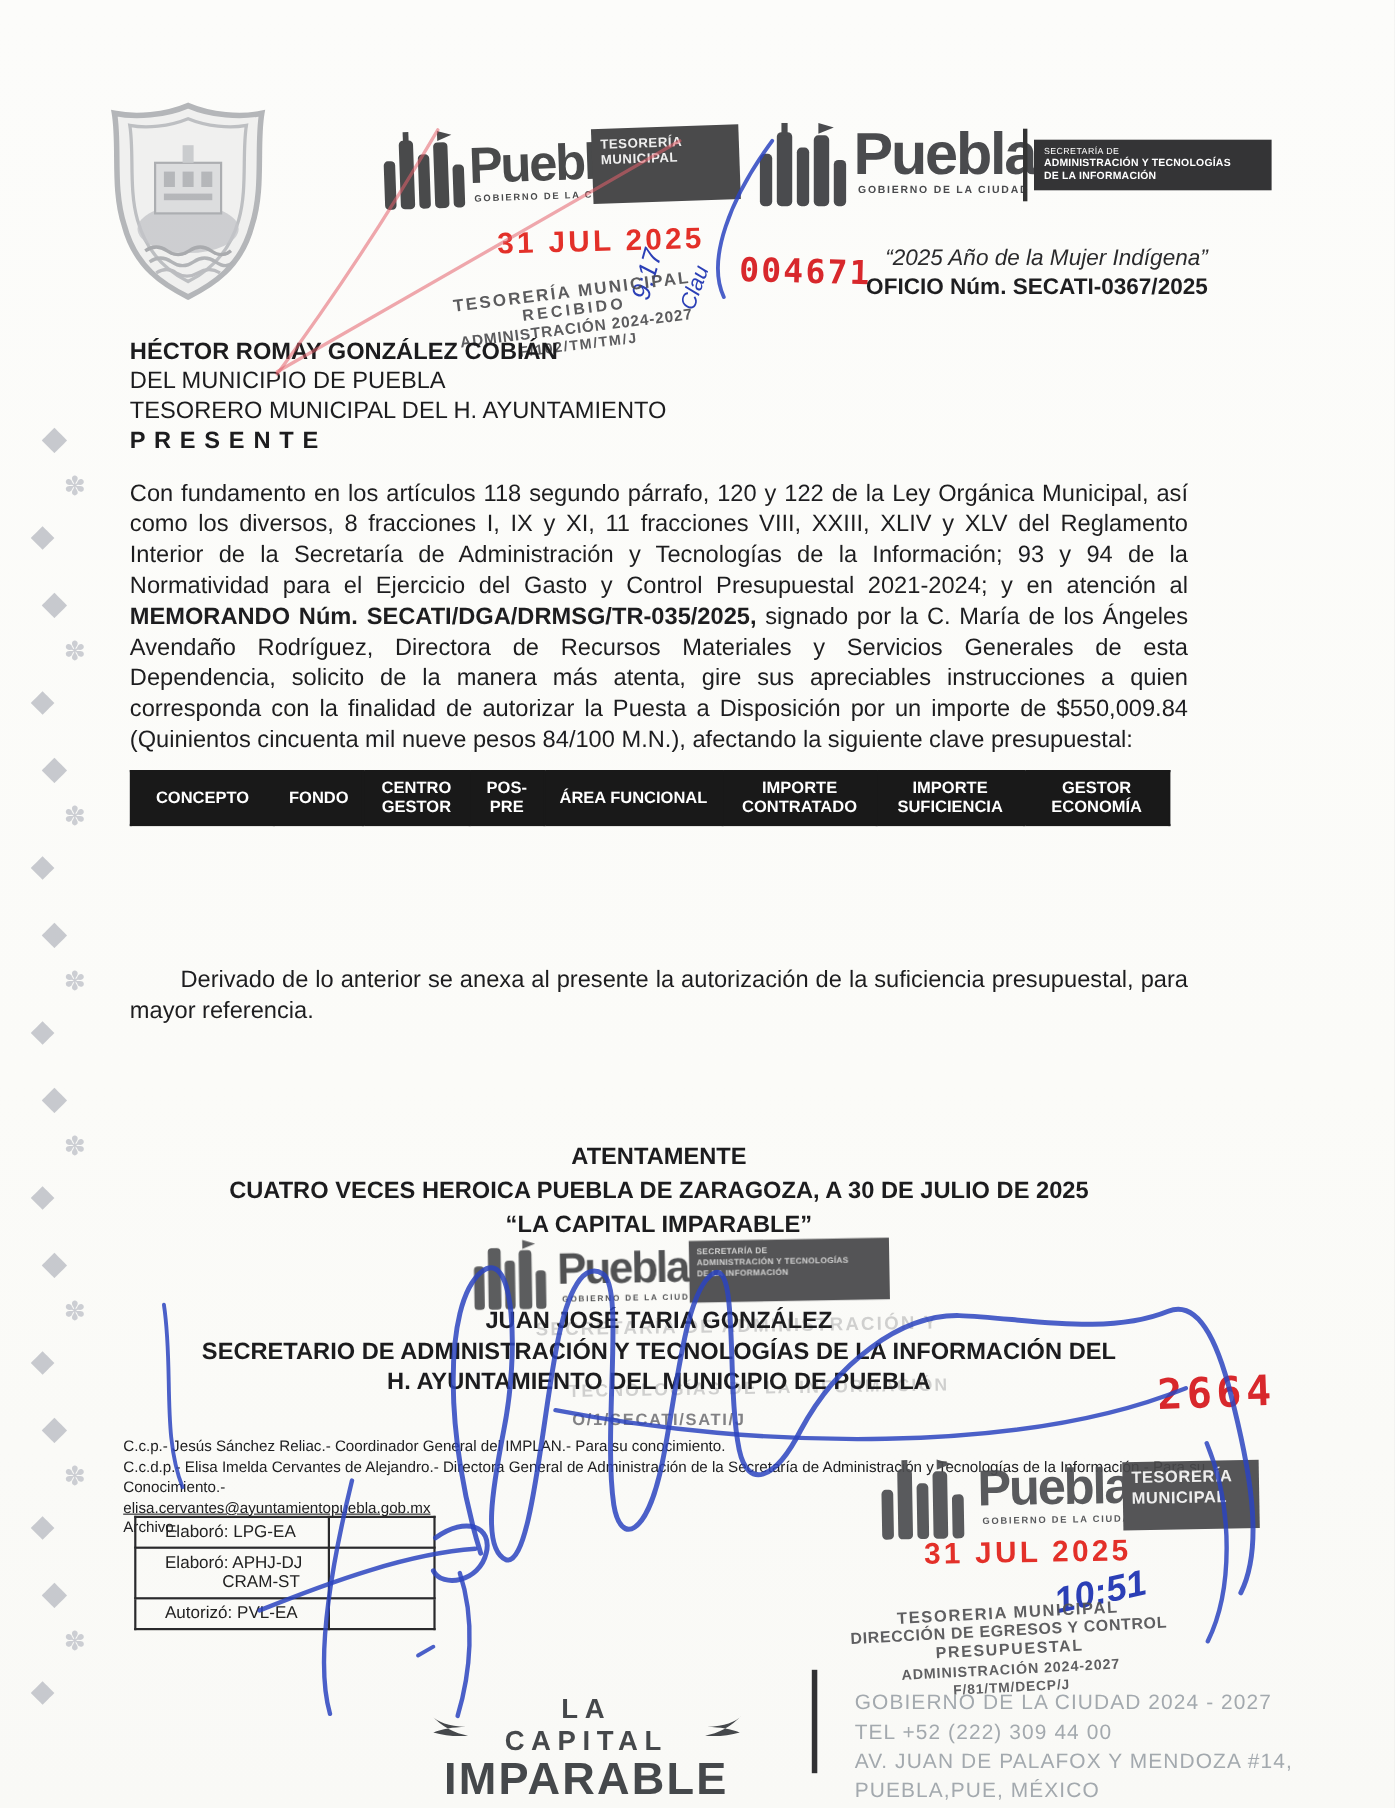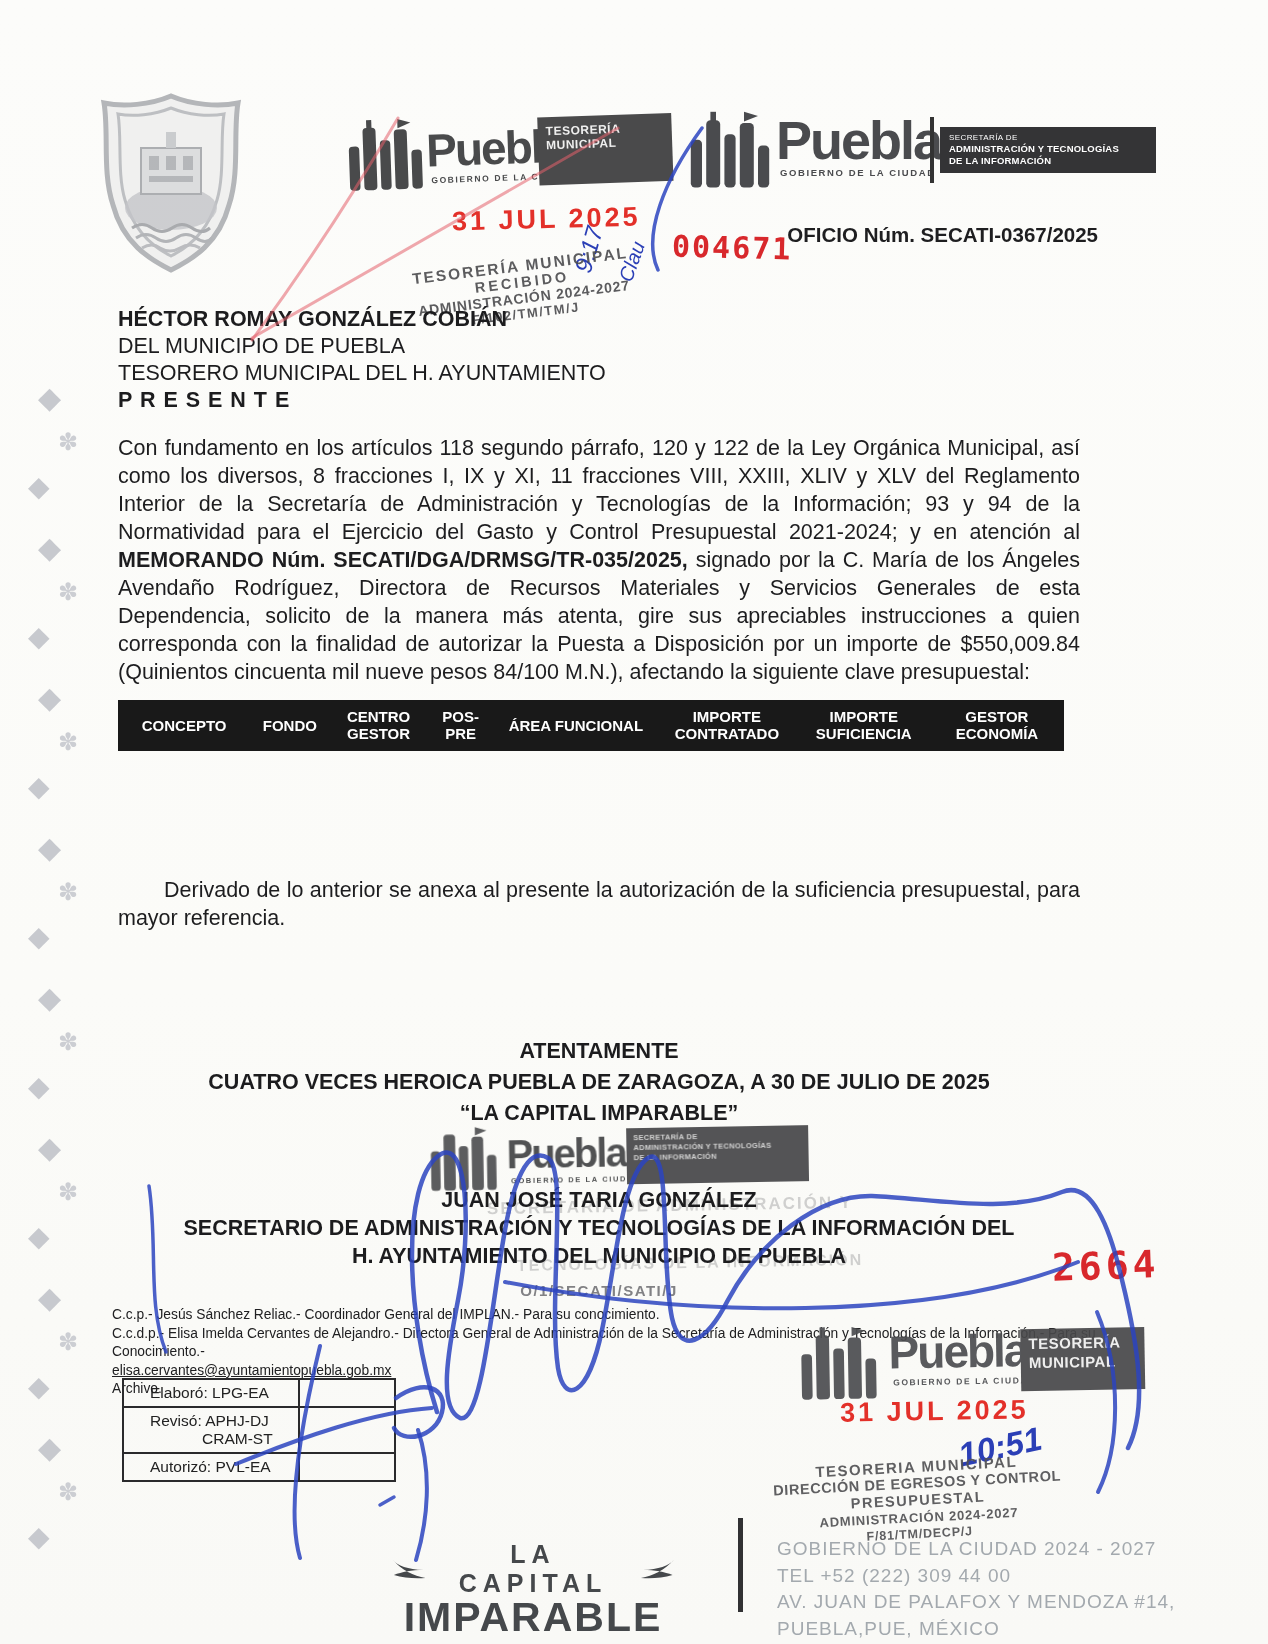--- a/index.html
+++ b/index.html
@@ -245,20 +245,21 @@
       <div class="l3">DE LA INFORMACIÓN</div>
     </div>
   </div>
 
   <div class="abs date-red date-top">31 JUL 2025</div>
   <div class="abs folio-red folio-top">004671</div>
   <div class="abs hand hand-917">9:17</div>
   <div class="abs hand hand-clau">Clau</div>
 
   <div class="abs motto-block">
+    <div class="motto">“2025 Año de la Mujer Indígena”</div>
     <div class="oficio">OFICIO Núm. SECATI-0367/2025</div>
   </div>
 
   <div class="abs recv-top">
     <div class="r1">TESORERÍA MUNICIPAL</div>
     <div class="r2">RECIBIDO</div>
     <div class="r3">ADMINISTRACIÓN 2024-2027</div>
     <div class="r4">F/102/TM/TM/J</div>
   </div>
 
@@ -342,21 +343,21 @@
   </div>
 
   <table class="approval">
     <tbody>
         <tr>
       <td class="lbl">Elaboró: LPG-EA</td>
       <td class="sig"></td>
     </tr>
     <tr>
       <td class="lbl">
-        <div>Revisó: APHJ-DJ</div>
+        <div>Elaboró: APHJ-DJ</div>
         <div class="ind">CRAM-ST</div>
       </td>
       <td class="sig"></td>
     </tr>
     <tr>
       <td class="lbl">Autorizó: PVL-EA</td>
       <td class="sig"></td>
     </tr>
   </tbody>
     </table>

